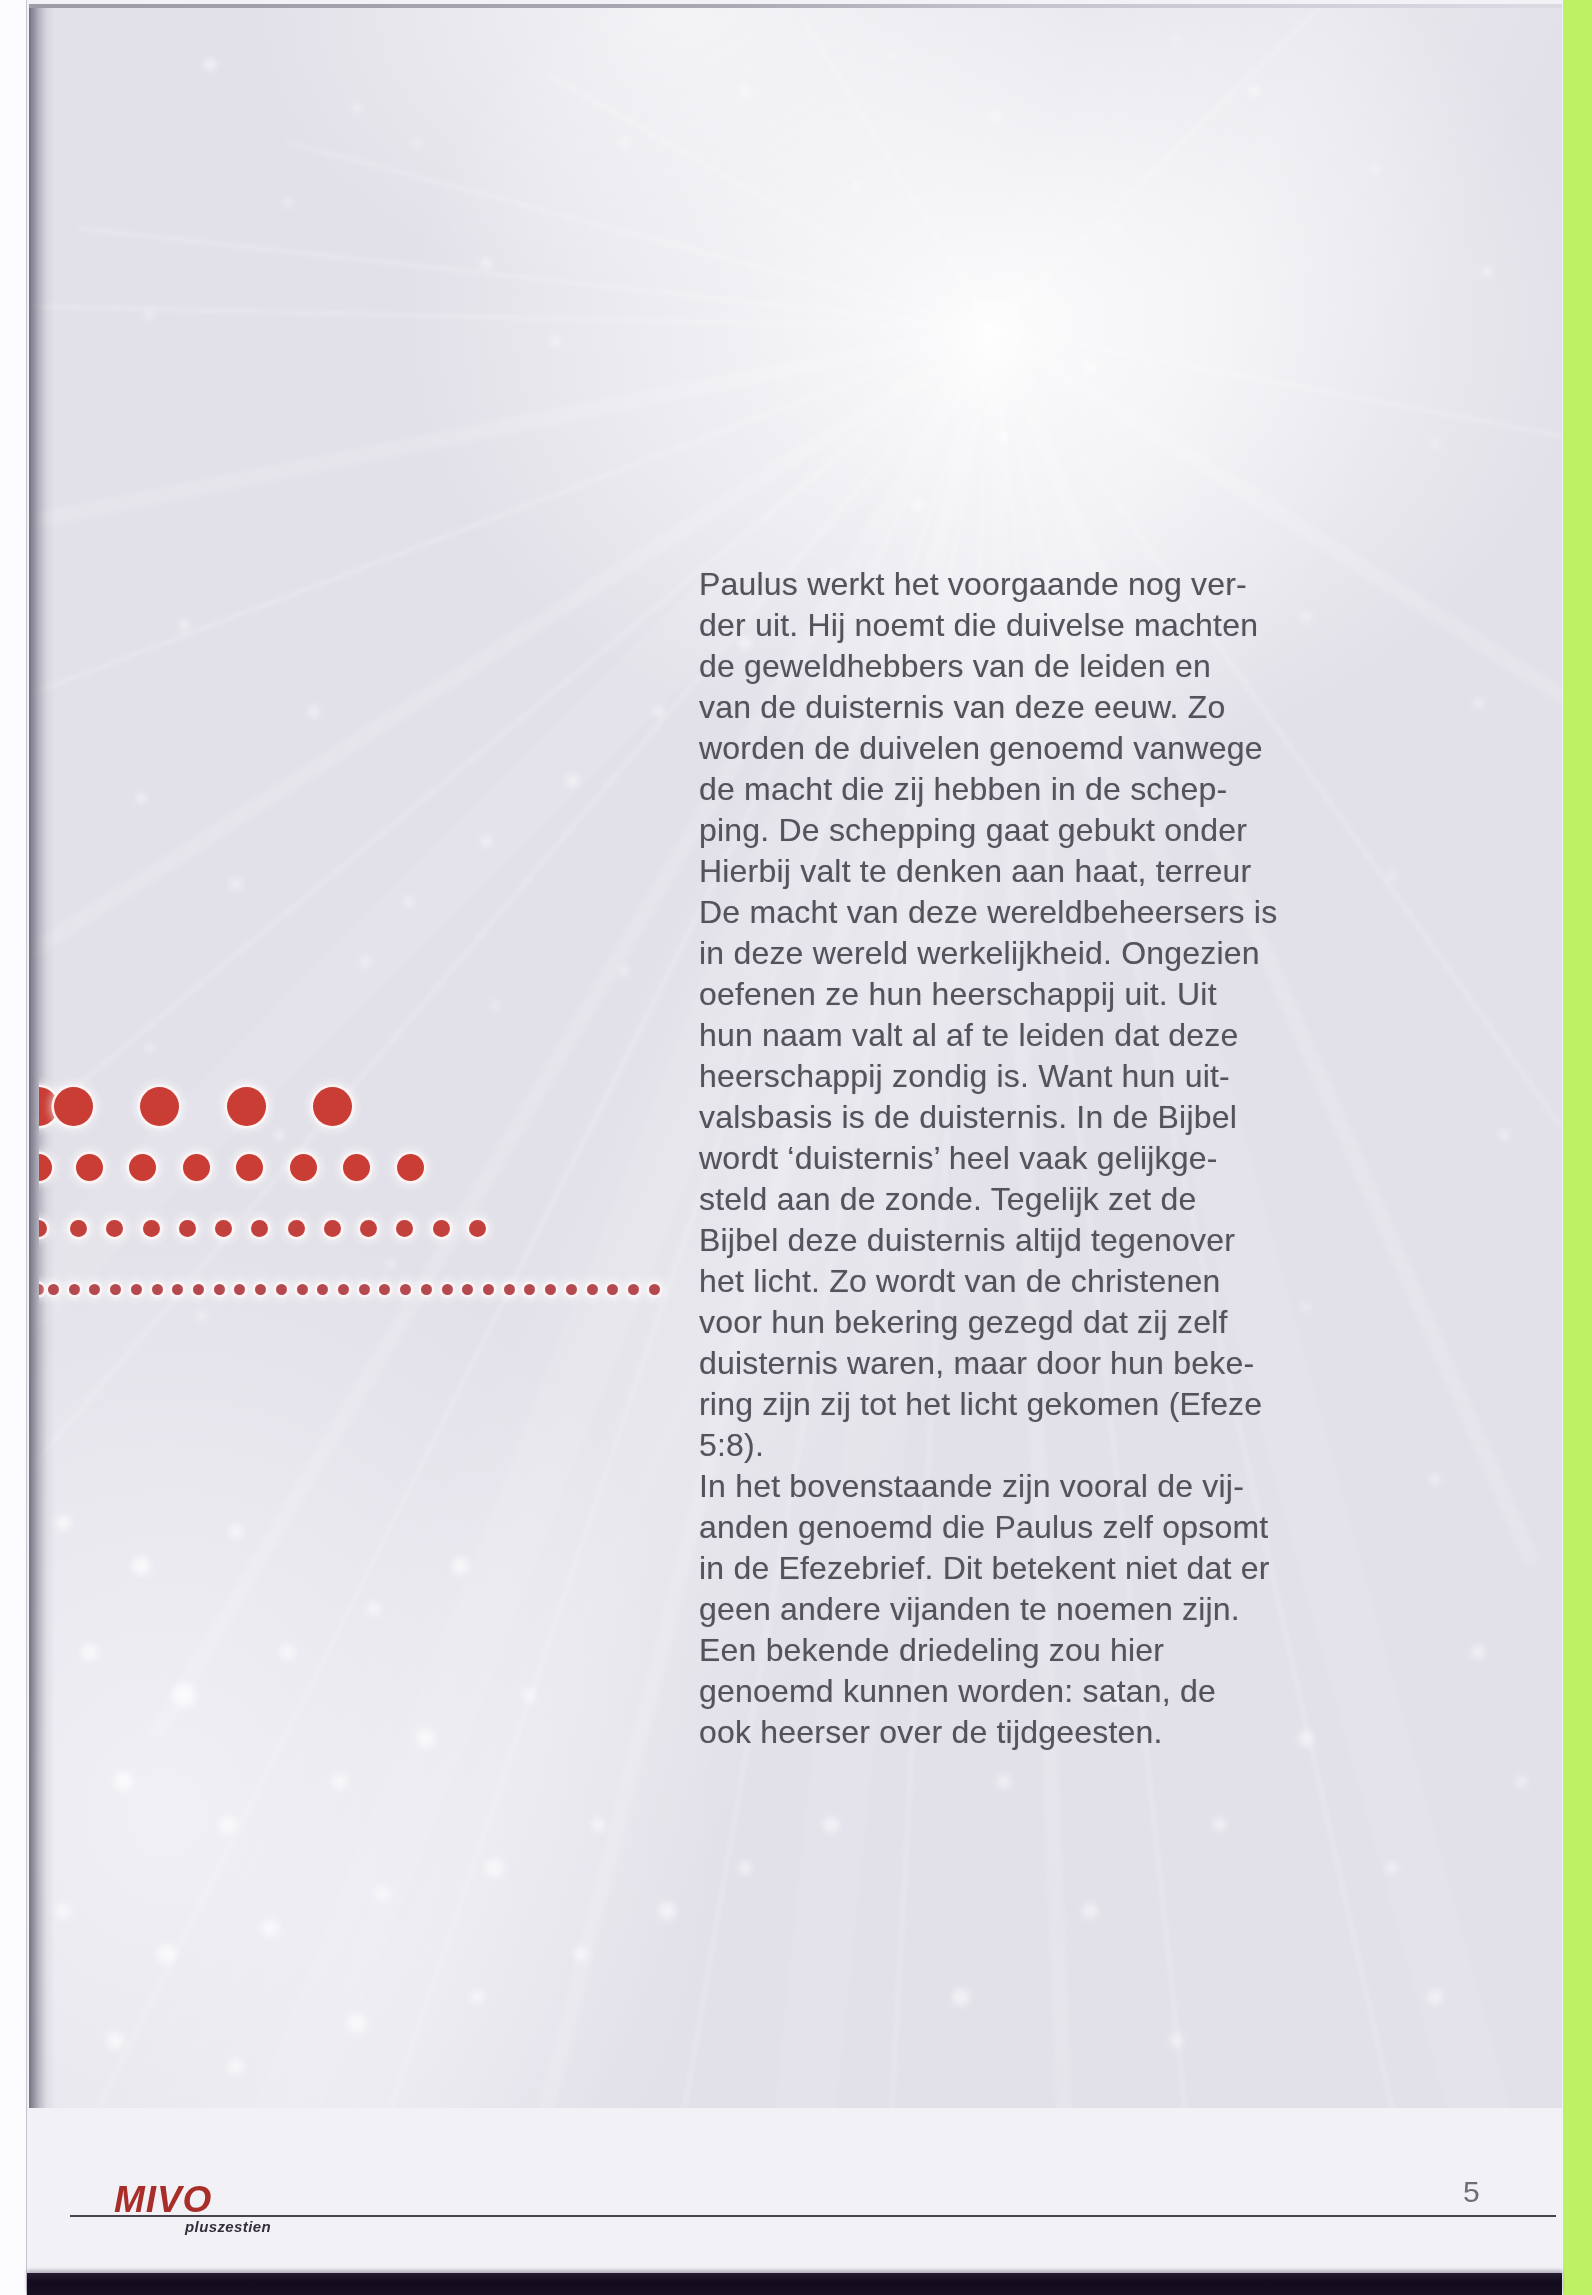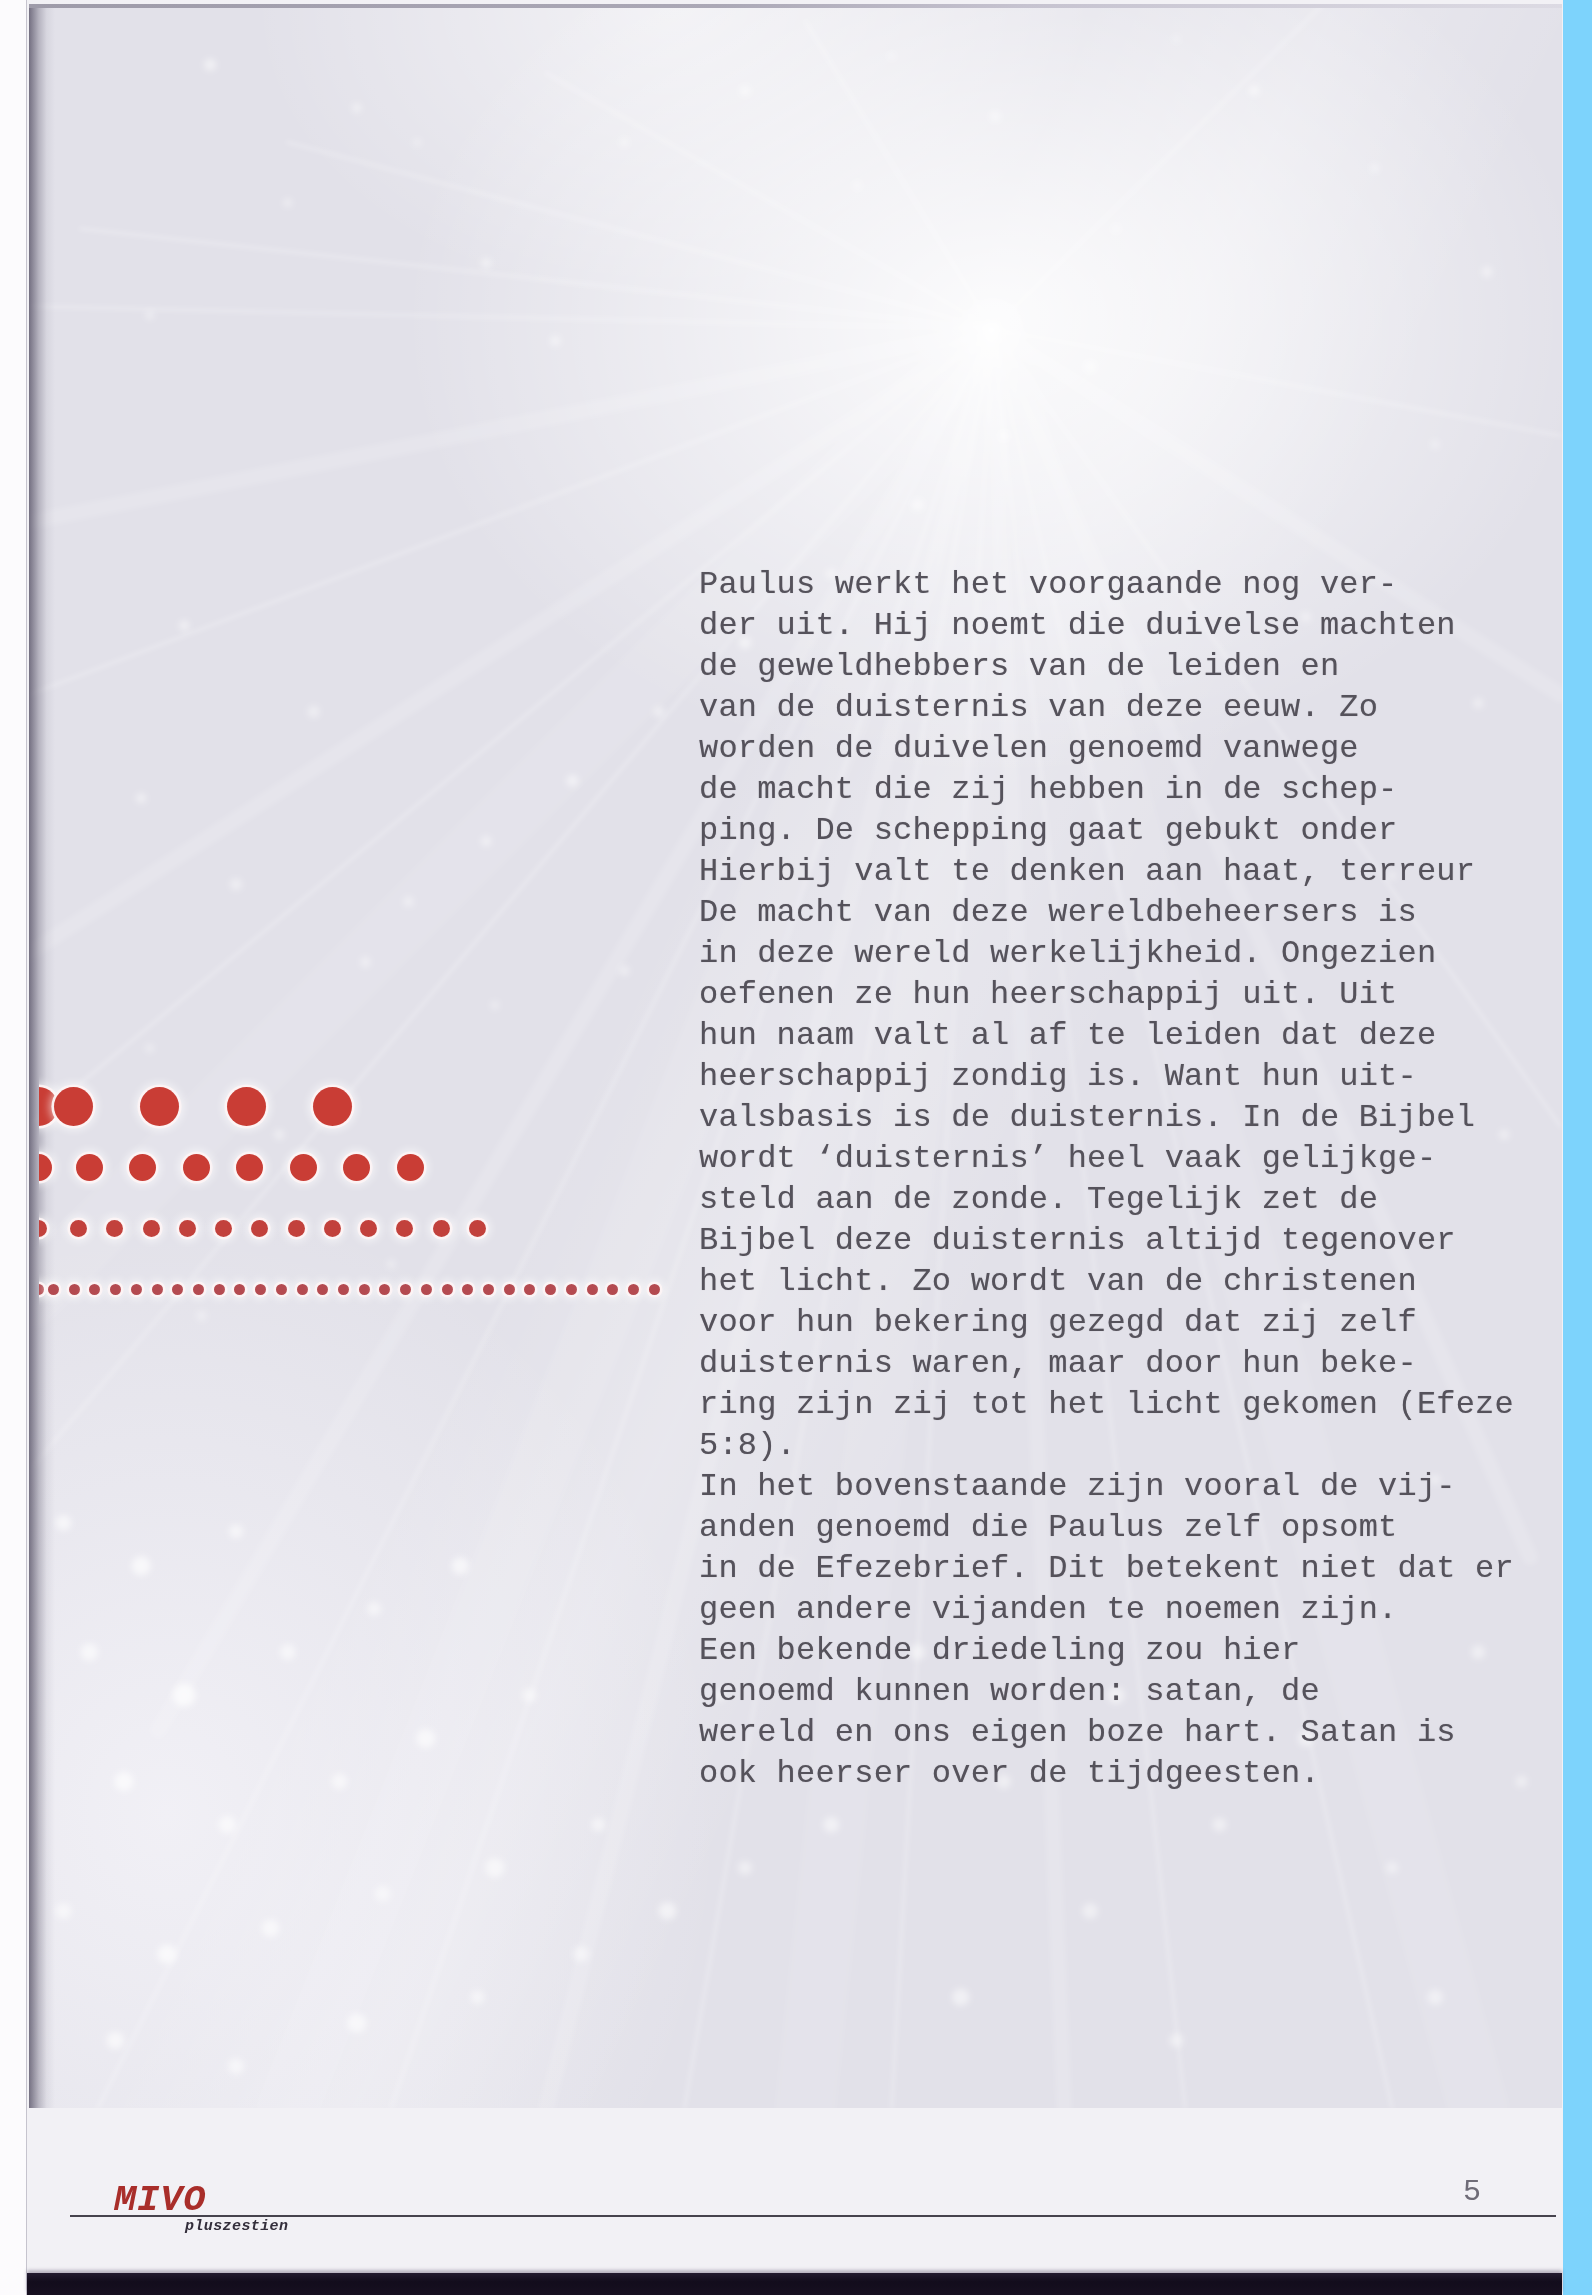--- a/index.html
+++ b/index.html
@@ -1,18 +1,18 @@
 <!DOCTYPE html>
 <html style="--bg: #e2e1e9; --text: #55525b; --rule: #46434d; --logo-red: #a92e2a; --logo-sub: #332e3b; --page-num: #6f6c77; --dot-halo: rgba(252,243,244,0.95);font-size:14px"><head>
 <meta charset="utf-8">
 <style>
   html,body{margin:0;padding:0;background:#ffffff;}
   .canvas{
     position:relative;width:1592px;height:2295px;overflow:hidden;
-    background:#7dd3fc;font-family:Liberation Mono, monospace;
+    background:#bef264;font-family:Liberation Sans, sans-serif;
   }
   
   .scan-margin-left{position:absolute;left:0;top:0;width:26px;height:2295px;
     background:#fcfbfd;border-right:0.9px solid #c6c4ce;}
   
   .paper{position:absolute;left:27px;top:0;width:1536px;height:2295px;background:#f2f1f5;}
   
   .photo{
     position:absolute;left:28.5px;top:3.5px;width:1533px;height:2104px;overflow:hidden;
     background:
@@ -282,21 +282,20 @@
       <div class="line">voor hun bekering gezegd dat zij zelf</div>
       <div class="line">duisternis waren, maar door hun beke-</div>
       <div class="line">ring zijn zij tot het licht gekomen (Efeze</div>
       <div class="line">5:8).</div>
       <div class="line">In het bovenstaande zijn vooral de vij-</div>
       <div class="line">anden genoemd die Paulus zelf opsomt</div>
       <div class="line">in de Efezebrief. Dit betekent niet dat er</div>
       <div class="line">geen andere vijanden te noemen zijn.</div>
       <div class="line">Een bekende driedeling zou hier</div>
       <div class="line">genoemd kunnen worden: satan, de</div>
-      <div class="line">wereld en ons eigen boze hart. Satan is</div>
       <div class="line">ook heerser over de tijdgeesten.</div>
     </div>
 
   <div class="footer-rule"></div>
 
   <div class="logo">
     <span class="logo-main">MIVO</span>
     <span class="logo-sub">pluszestien</span>
   </div>
 

